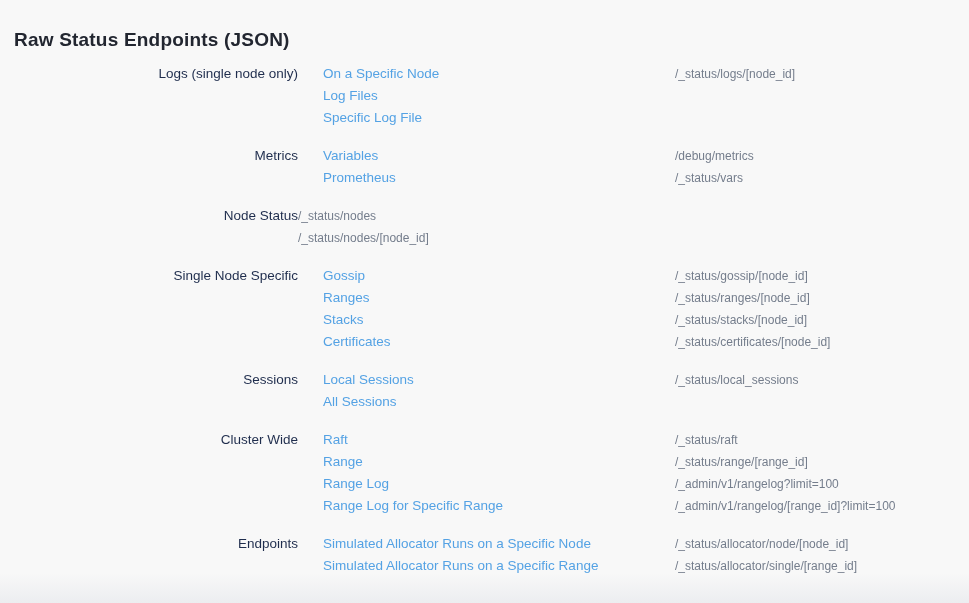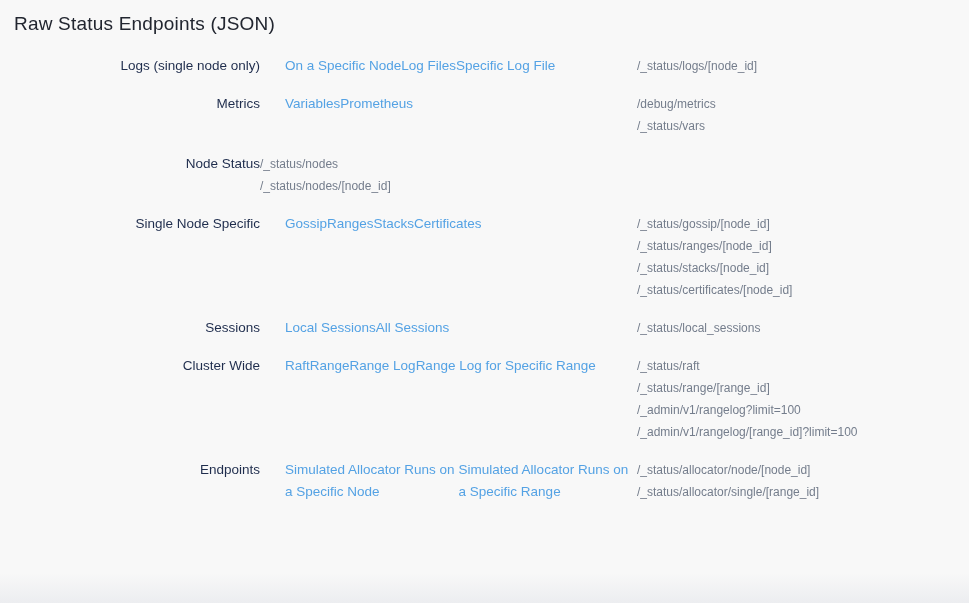--- a/index.html
+++ b/index.html
@@ -9,44 +9,45 @@
   body {
     width: 969px;
     height: 603px;
     background: #f8f8f8;
     font-family: "Liberation Sans", sans-serif;
     overflow: hidden;
     position: relative;
   }
   .page-title {
     font-size: 19px;
-    font-weight: normal;
+    font-weight: bold;
     color: #222630;
-    margin: 12px 0 0 14px;
+    margin: 28px 0 0 14px;
     line-height: 23px;
     letter-spacing: 0.2px;
   }
   .sections {
-    margin-top: 20px;
+    margin-top: 12px;
+    padding-left: 38px;
   }
   .section {
     display: grid;
     grid-template-columns: 260px 377px 1fr;
     margin-bottom: 16px;
   }
   .col-label {
     text-align: right;
     color: #1f2d4d;
     font-size: 13.5px;
     line-height: 22px;
   }
   .col-links {
     padding-left: 25px;
     display: flex;
-    flex-direction: row;
+    flex-direction: column;
   }
   .col-links .link {
     color: #54a2e4;
     font-size: 13.5px;
     line-height: 22px;
     text-decoration: none;
     cursor: pointer;
     align-self: flex-start;
   }
   .col-paths .path {

